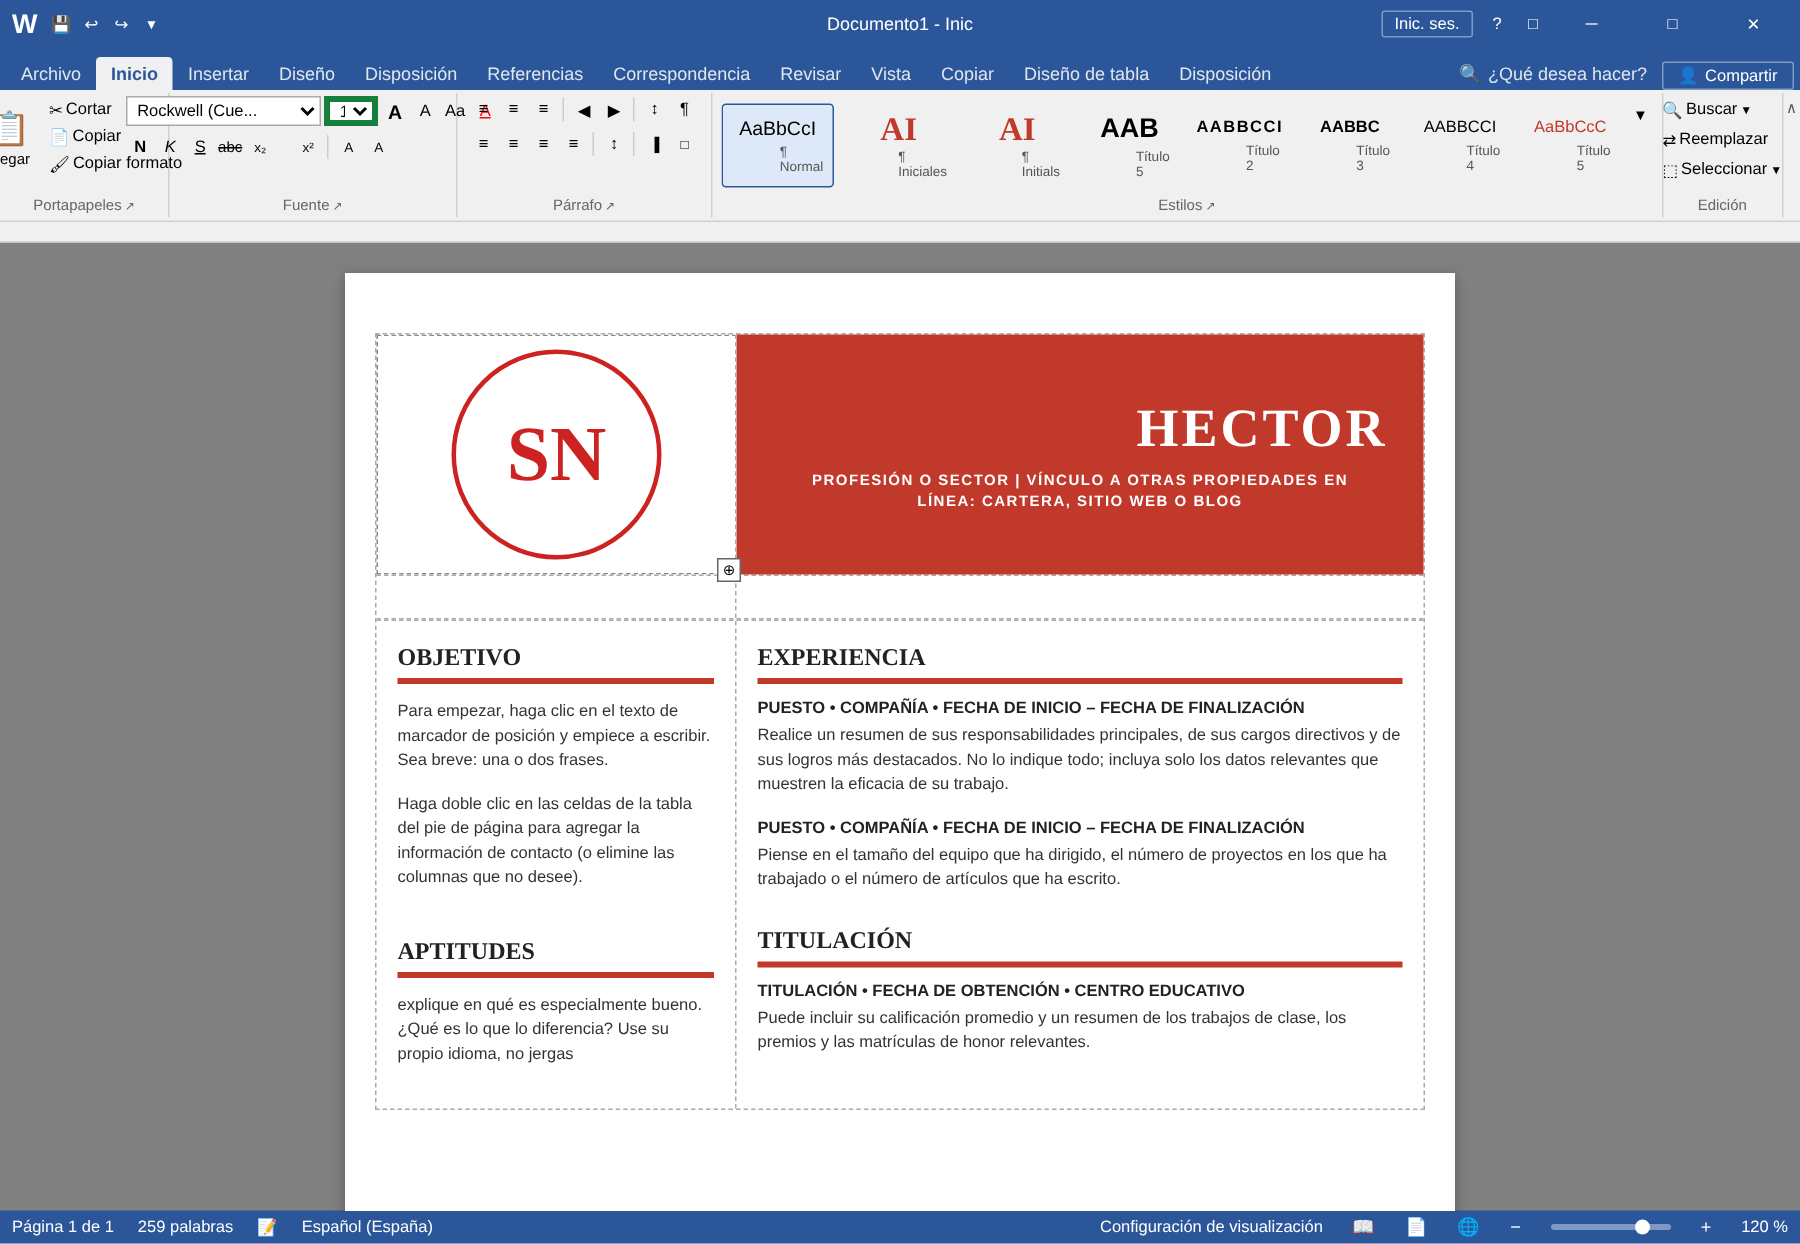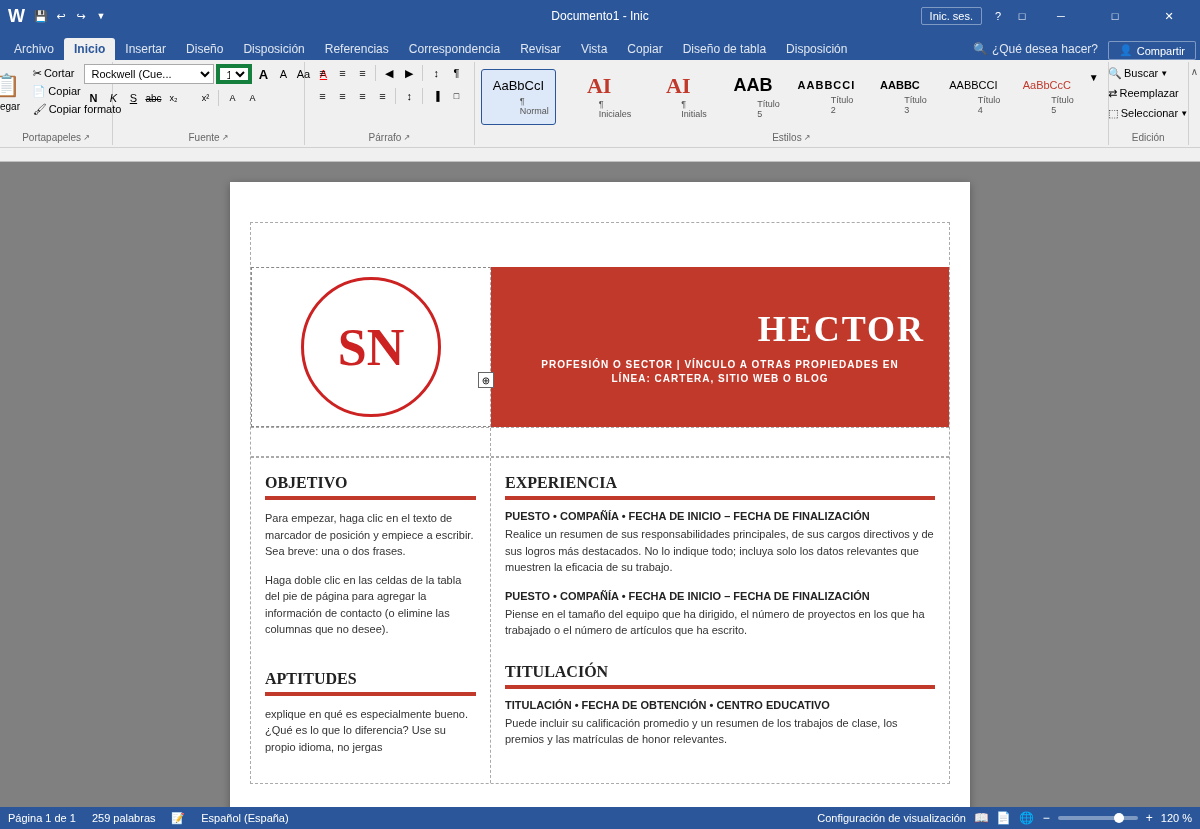--- a/index.html
+++ b/index.html
@@ -196,21 +196,21 @@
       align-items: center;
       padding: 0 8px;
       color: white;
       font-size: 11px;
       gap: 16px;
     }
     .status-bar-right {
       margin-left: auto;
       display: flex;
       align-items: center;
-      gap: 8px;
+      gap: 20px;
     }
     .zoom-slider {
       width: 80px;
       height: 4px;
       background: rgba(255,255,255,0.4);
       border-radius: 2px;
       position: relative;
     }
     .zoom-thumb {
       width: 10px; height: 10px;
@@ -227,21 +227,20 @@
       background: white;
       box-shadow: 0 2px 8px rgba(0,0,0,0.3);
       padding: 0;
       min-height: 960px;
     }
 
     
     .resume-header {
       display: flex;
       height: 160px;
-      margin-top: 44px;
     }
     .resume-avatar-col {
       width: 240px;
       display: flex;
       align-items: center;
       justify-content: center;
       padding: 20px;
       position: relative;
     }
     .resume-avatar-circle {

